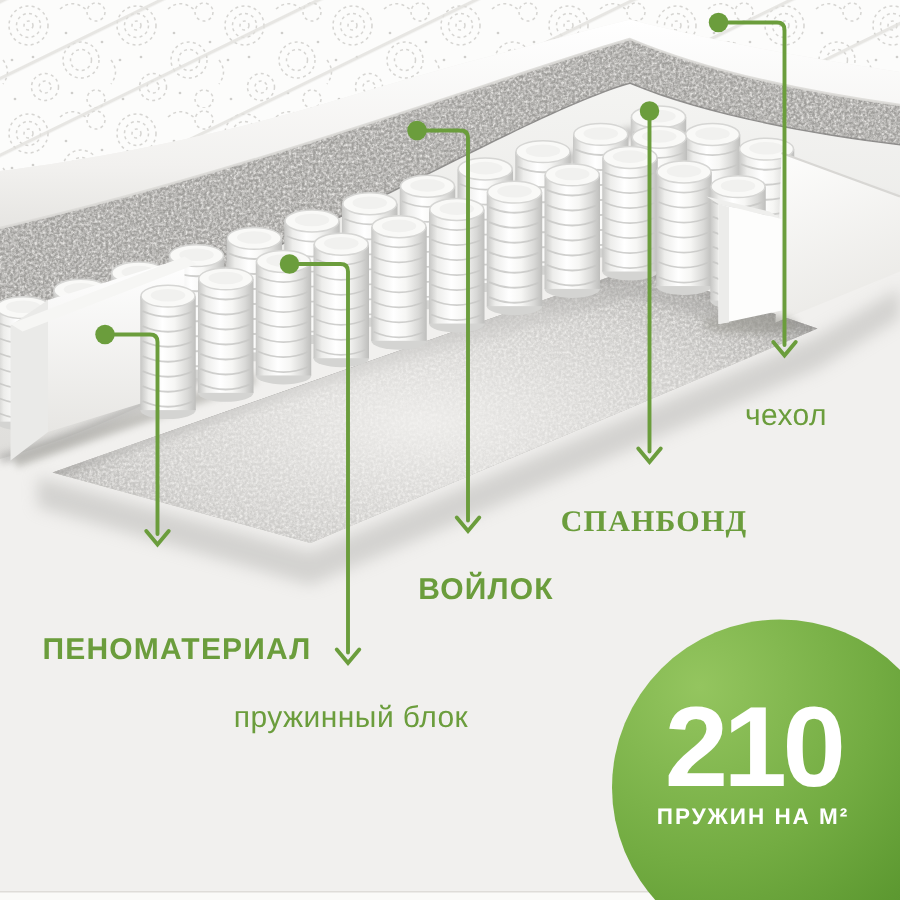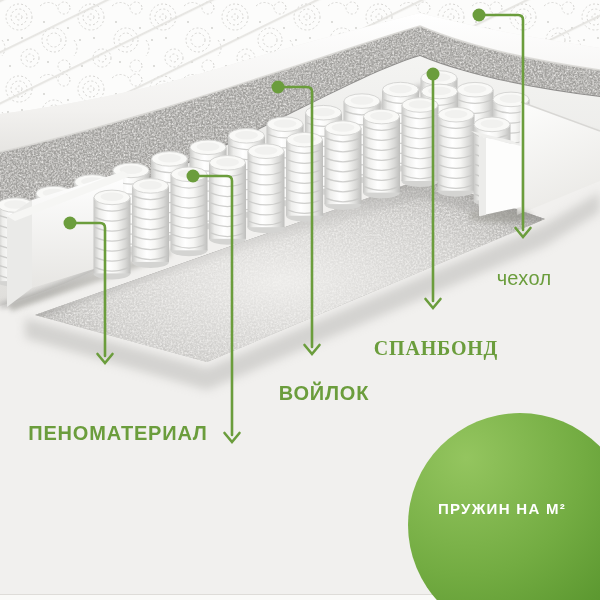--- a/index.html
+++ b/index.html
@@ -249,30 +249,32 @@
       <path class="accent-stroke" d="M515.5,228 L523,237 L530.5,228"></path>
       <circle class="accent-fill" cx="479" cy="15" r="6.5" stroke="none"></circle>
     </g>
   </g>
 </svg>
 
 <div class="callout-label" style="left:118px;top:393px;margin-top:40px;">
   <span class="t">ПЕНОМАТЕРИАЛ</span>
 </div>
 <div class="callout-label" style="left:234px;top:479px;">
+  <span class="s">пружинный блок</span>
 </div>
 <div class="callout-label" style="left:324px;top:393px;">
   <span class="t">ВОЙЛОК</span>
 </div>
 <div class="callout-label" style="left:436px;top:348px;font-family:Liberation Serif, serif;">
   <span class="t">СПАНБОНД</span>
 </div>
 <div class="callout-label" style="left:524px;top:278px;">
   <span class="s">чехол</span>
 </div>
 
 <div class="badge">
   <div class="badge-inner">
+    <span class="num">210</span>
     <span class="cap">ПРУЖИН НА М²</span>
   </div>
 </div>
 
 <div class="wall-seam"></div>
 
 </body></html>

